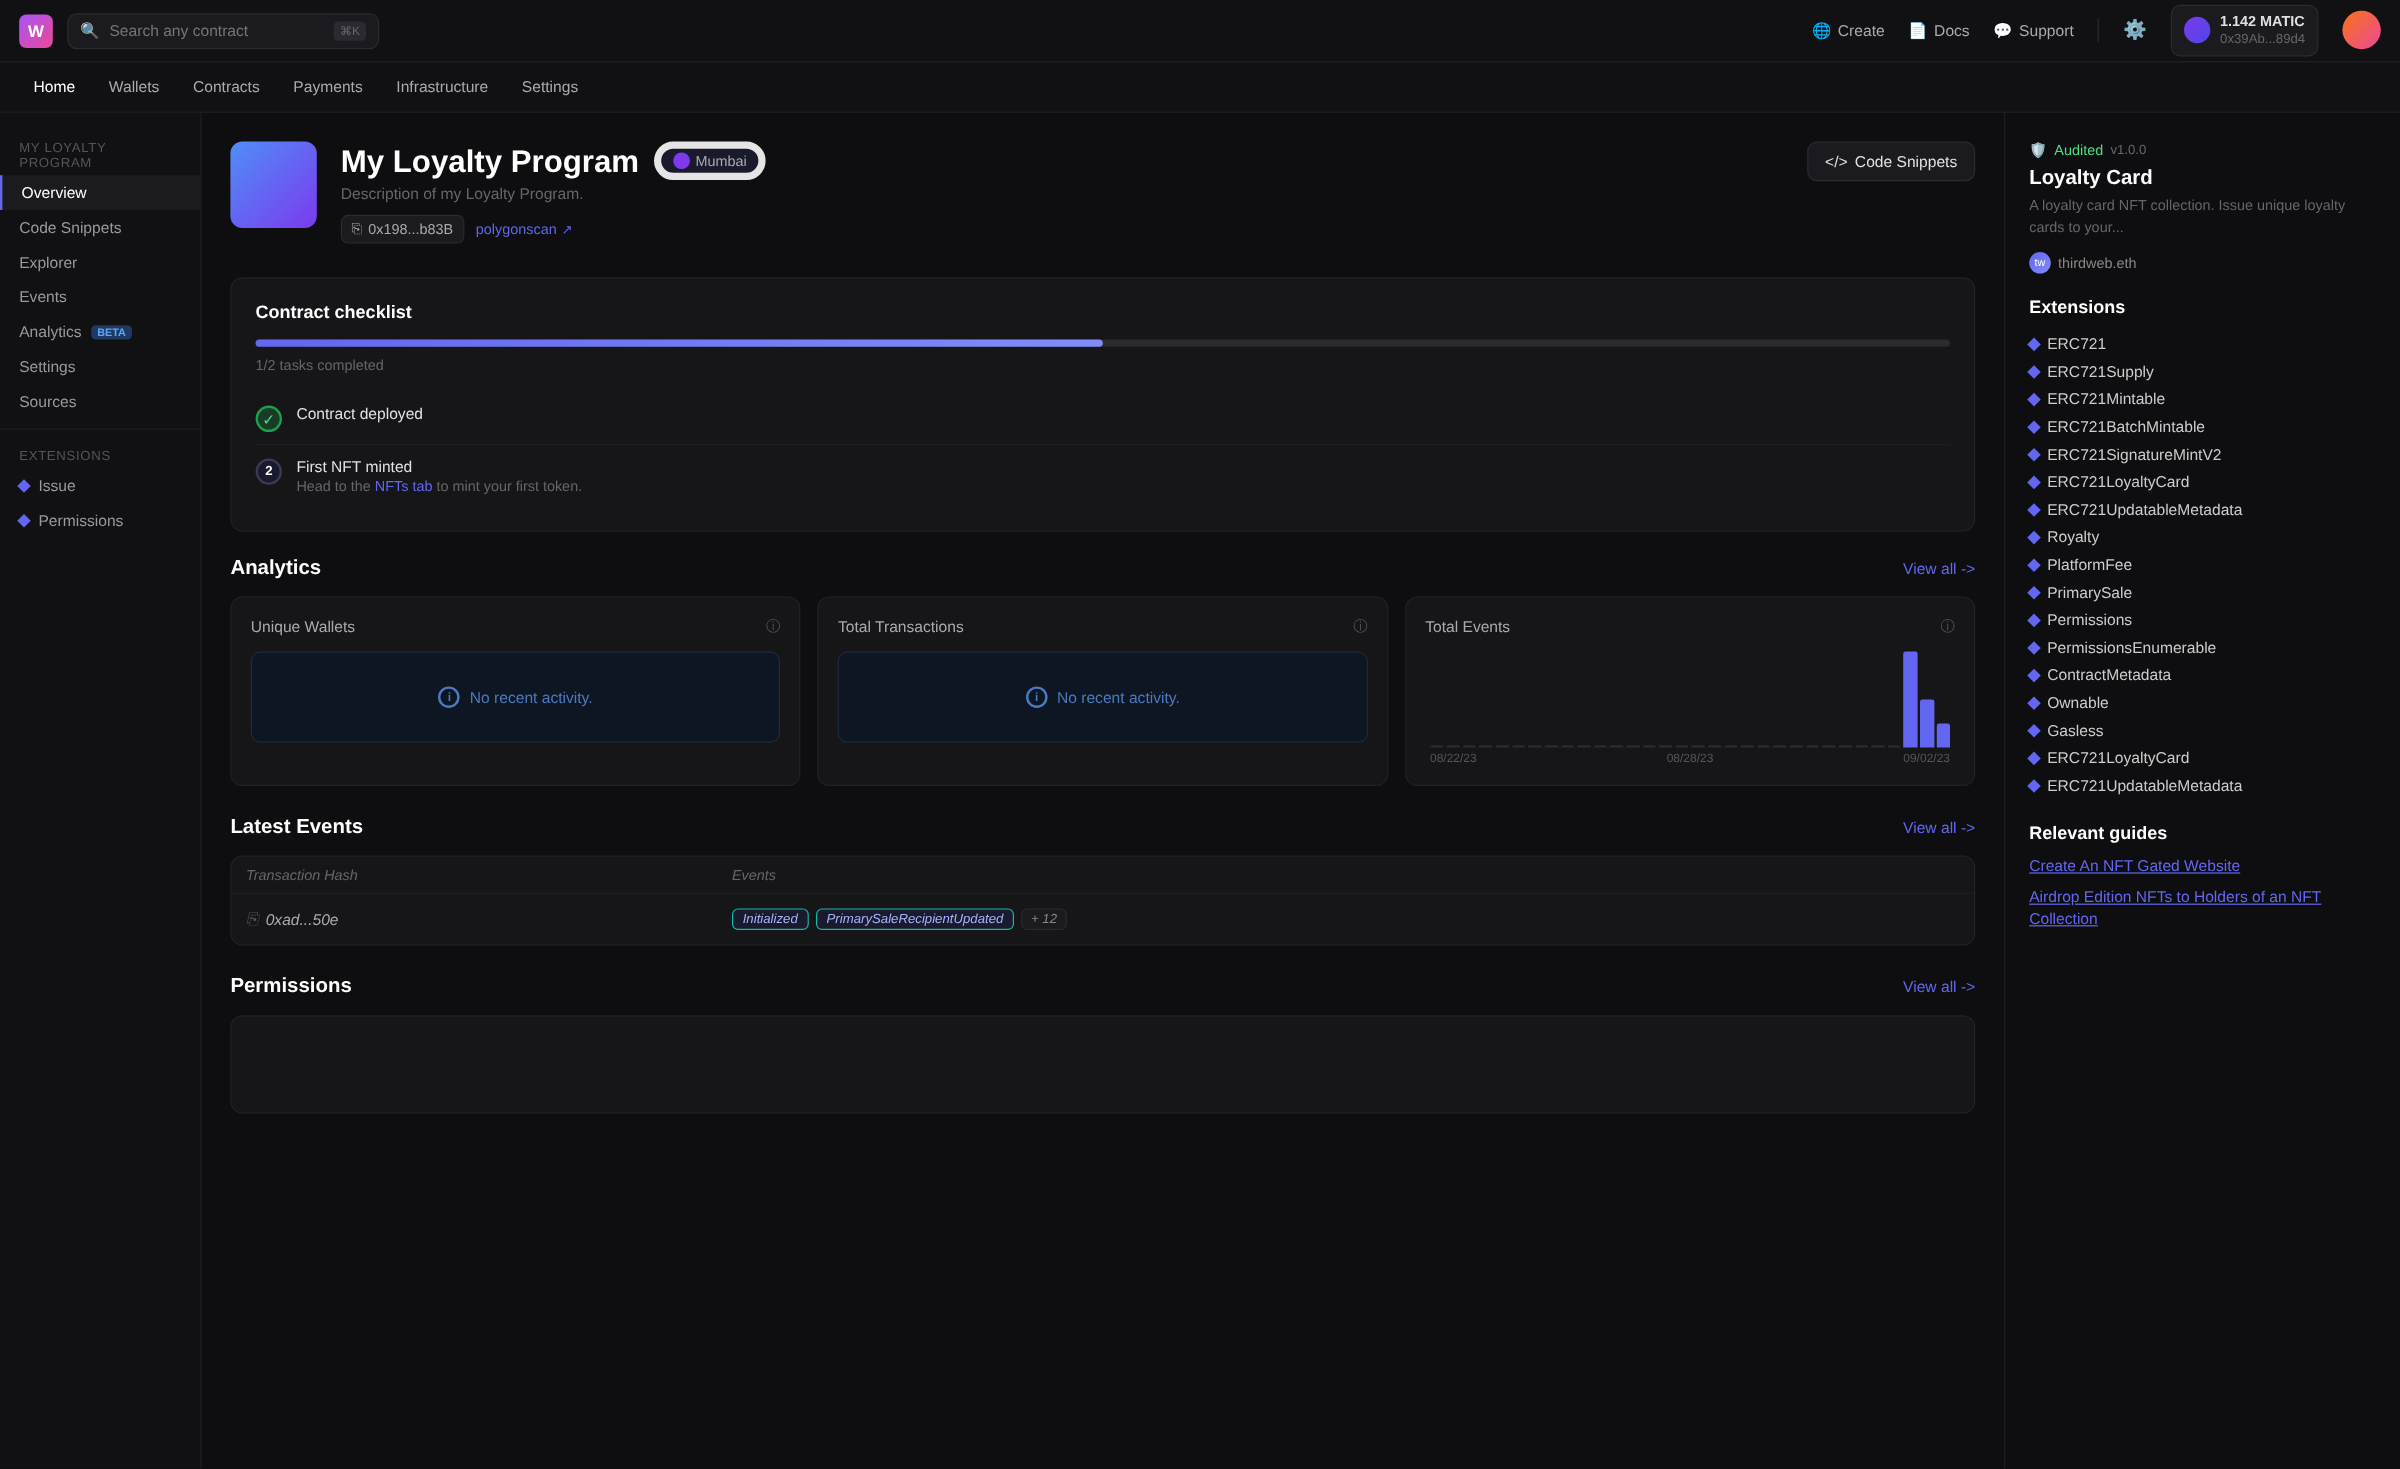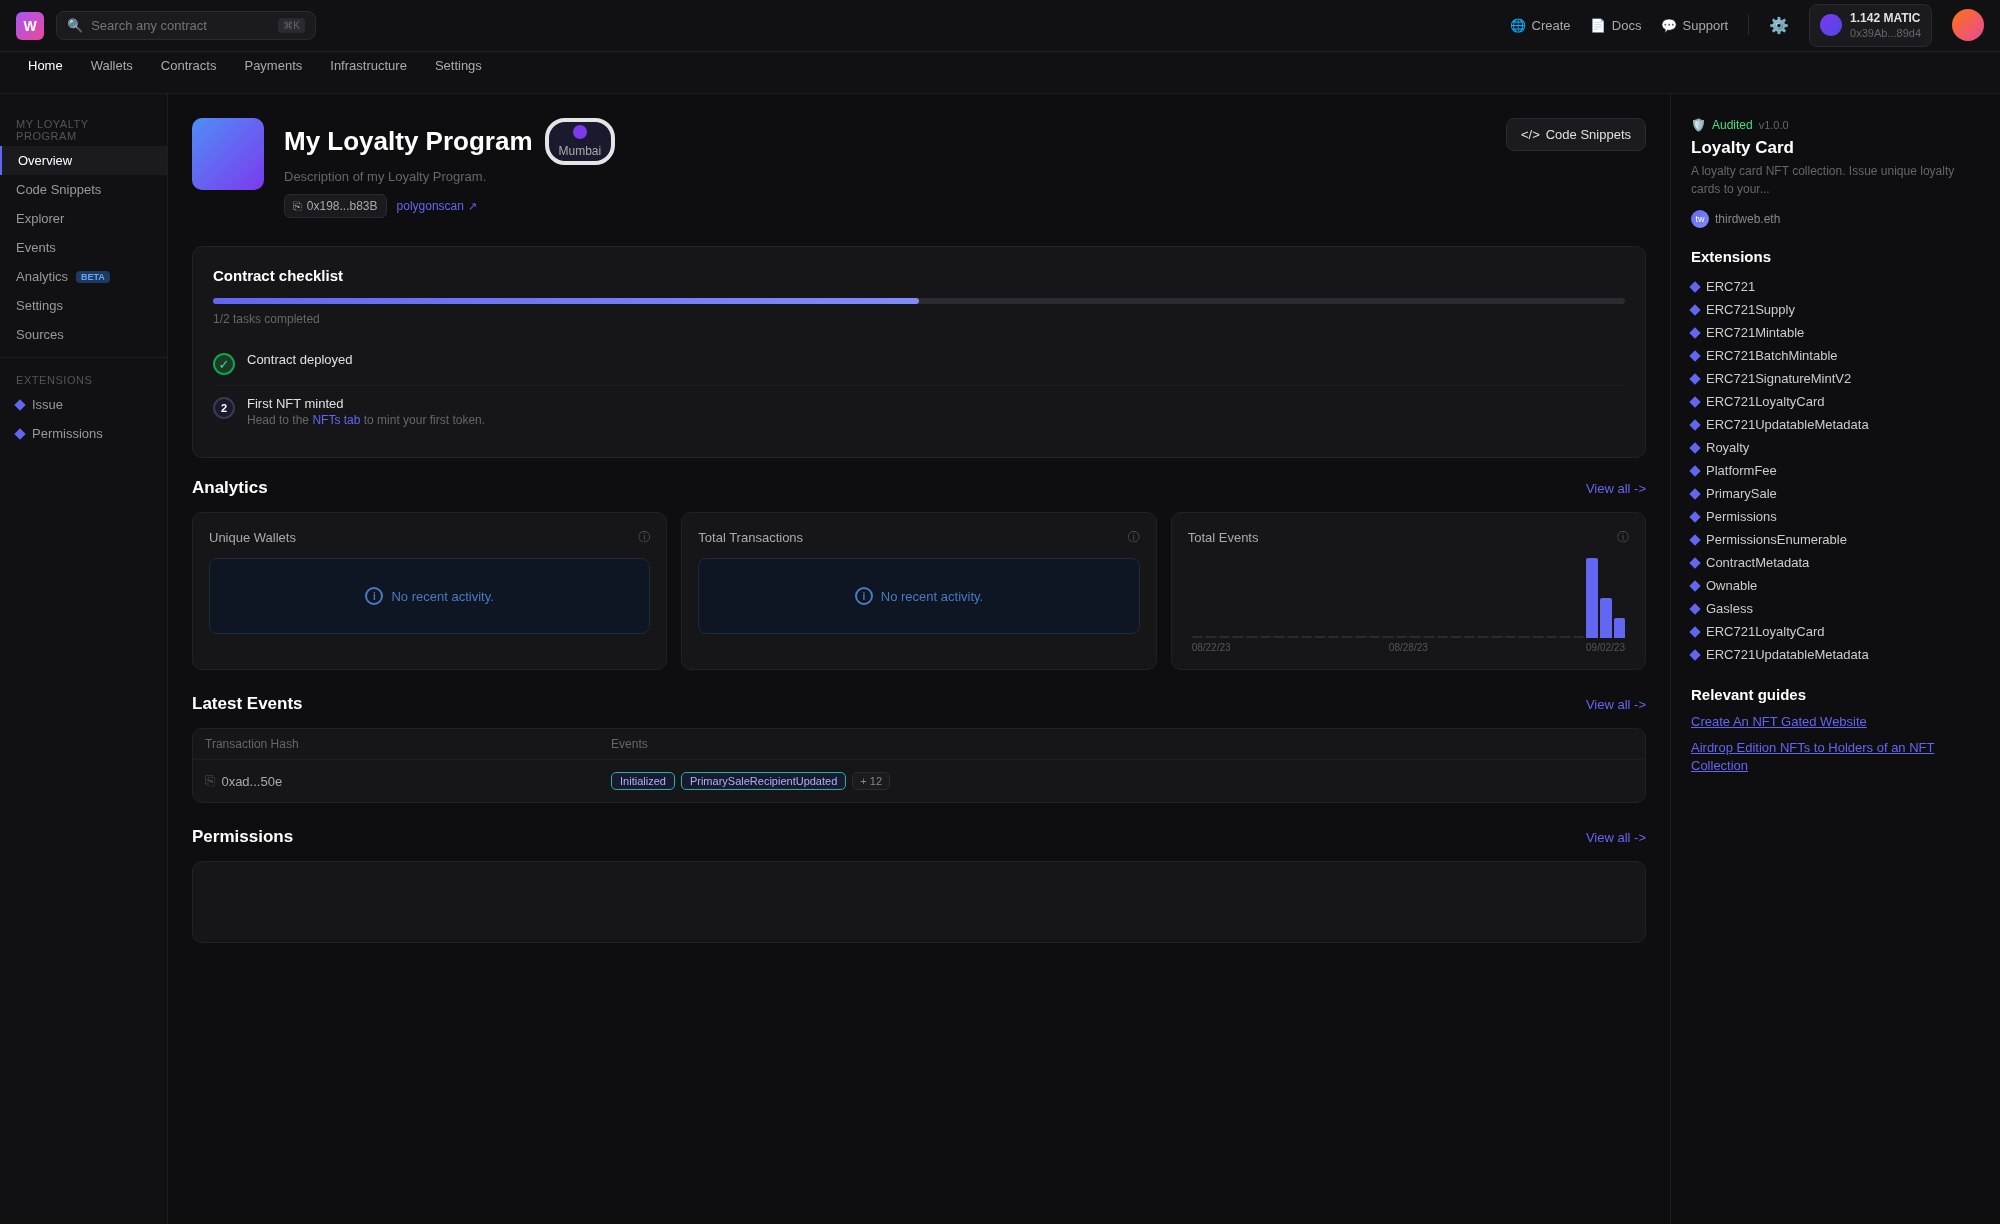--- a/index.html
+++ b/index.html
@@ -85,20 +85,21 @@
       background: linear-gradient(135deg, #f97316, #ec4899);
       cursor: pointer;
     }
 
     
     .nav-bar {
       background: #111114;
       border-bottom: 1px solid #1e1e22;
       height: 42px;
       display: flex;
+      align-items: center;
       padding: 0 16px;
       gap: 4px;
       position: fixed;
       top: 52px; left: 0; right: 0;
       z-index: 99;
     }
     .nav-item {
       padding: 6px 12px;
       border-radius: 6px;
       color: #aaa;
@@ -182,24 +183,24 @@
     .contract-info { flex: 1; }
     .contract-title-row {
       display: flex; align-items: center; gap: 12px; margin-bottom: 4px;
     }
     .contract-title {
       font-size: 26px; font-weight: 700; color: #fff;
     }
     .network-badge {
       display: flex; align-items: center; gap: 5px;
       background: #1a1a2e;
-      border: 4px solid #e5e5e5;
+      border: 6px solid #e5e5e5;
       border-radius: 20px;
       padding: 3px 10px;
-      font-size: 12px; color: #aaa; flex-direction: column;
+      font-size: 12px; color: #aaa;
     }
     .network-dot {
       width: 14px; height: 14px;
       background: #7c3aed;
       border-radius: 50%;
     }
     .contract-desc { color: #666; font-size: 13px; margin-bottom: 10px; }
     .contract-address-row {
       display: flex; align-items: center; gap: 10px;
     }
@@ -622,21 +623,21 @@
           </div>
         </div>
       </div>
     </div>
 
     <div style="margin-top:24px;">
       <div class="section-header">
         <span class="section-title">Latest Events</span>
         <span class="view-all-link">View all -&gt;</span>
       </div>
-      <div class="card" style="padding:0;">
+      <div class="card" style="padding:0;font-style:italic;">
         <table class="events-table">
           <thead>
             <tr>
               <th>Transaction Hash</th>
               <th>Events</th>
             </tr>
           </thead>
           <tbody>
             <tr>
               <td>

